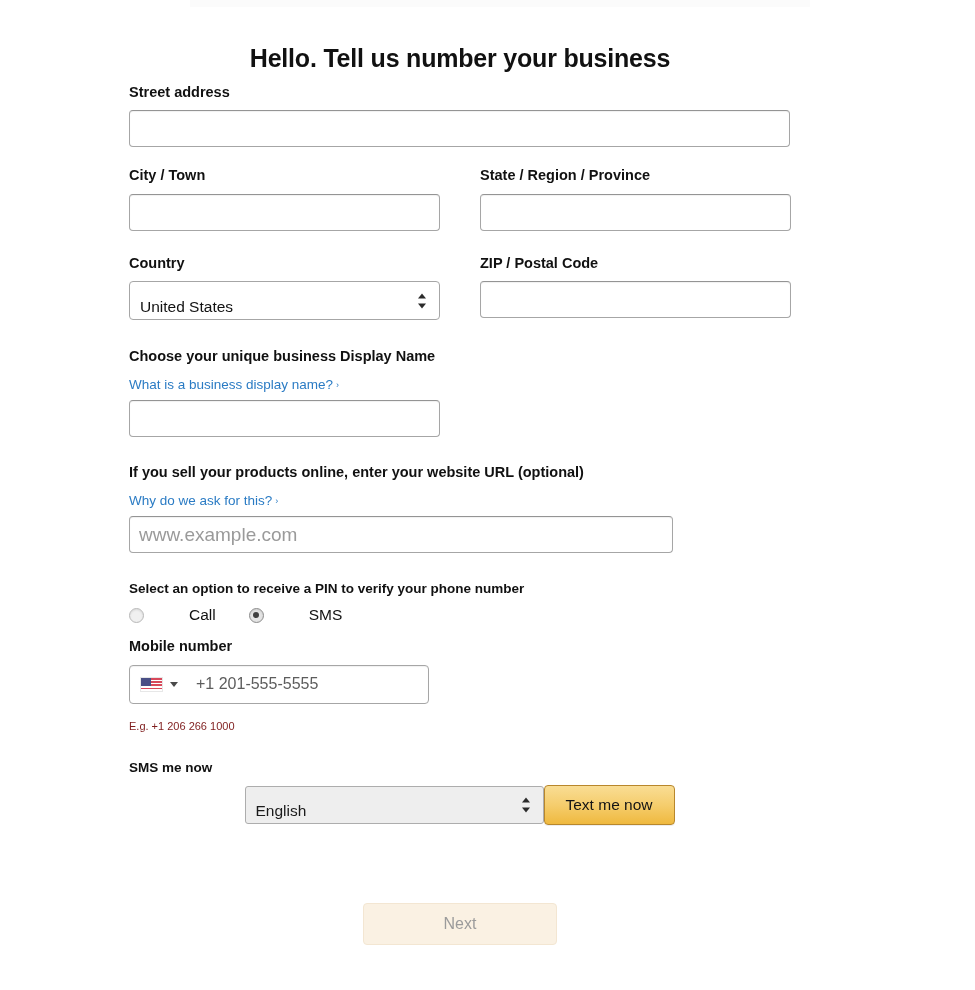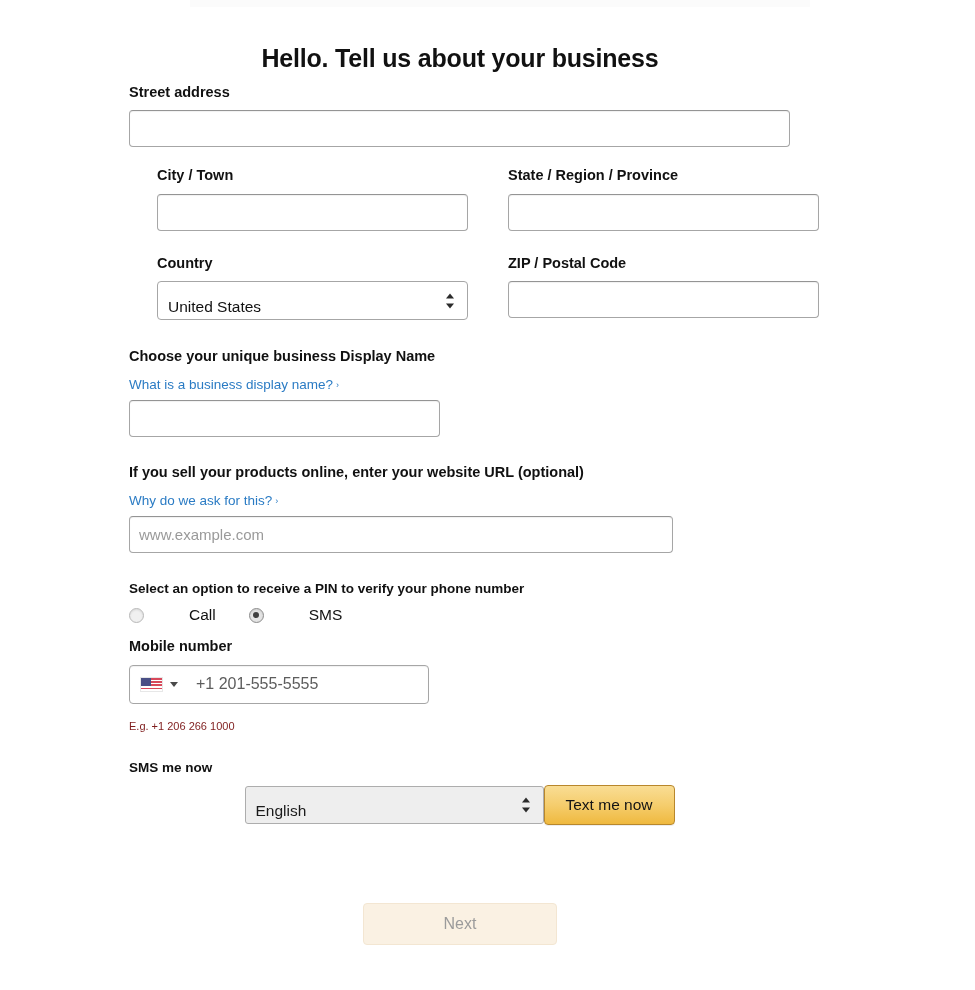--- a/index.html
+++ b/index.html
@@ -73,21 +73,21 @@
   }
 
   .txt {
     display: block;
     height: 37px;
     border: 1px solid #a6a6a6;
     border-top-color: #949494;
     border-radius: 4px;
     background: #ffffff;
     font-family: "Liberation Sans", sans-serif;
-    font-size: 15px;
+    font-size: 19px;
     color: #111111;
     padding: 8px 9px;
     outline: none;
     box-shadow: inset 0 1px 1px rgba(0,0,0,0.06);
   }
   .txt::placeholder { color: #9a9a9a; }
 
   .sel {
     display: block;
     height: 39px;
@@ -121,21 +121,21 @@
     width: 0; height: 0;
     border-left: 4.5px solid transparent;
     border-right: 4.5px solid transparent;
   }
   .sel-arrows::before { top: 1px; border-bottom: 5.5px solid #2b2b2b; }
   .sel-arrows::after  { bottom: 1px; border-top: 5.5px solid #2b2b2b; }
 
   .row { display: flex; }
 
   .w-street { width: 661px; }
-  .col-left  { width: 311px; margin-right: 40px; margin-left: 28px; }
+  .col-left  { width: 311px; margin-right: 40px; }
   .col-right { width: 311px; }
   .w-display { width: 311px; }
   .w-url     { width: 544px; }
 
   .block-street { margin-bottom: 20px; }
   .block-row2   { margin-bottom: 1px; }
   .block-row3   { margin-bottom: 28px; }
   .block-display { margin-bottom: 27px; }
   .block-url     { margin-bottom: 28px; }
 
@@ -291,21 +291,21 @@
     cursor: default;
   }
 </style>
 </head>
 <body>
 
 <div class="page">
 
   <div class="top-strip"></div>
 
-  <h1 class="page-title">Hello. Tell us about your business</h1>
+  <h1 class="page-title">Hello. Tell us number your business</h1>
 
   <div class="form">
 
     <div class="block-street">
       <div class="field-label">Street address</div>
       <input class="txt w-street" type="text" placeholder="" style="">
     </div>
 
     <div class="row block-row2">
       <div class="col-left">

